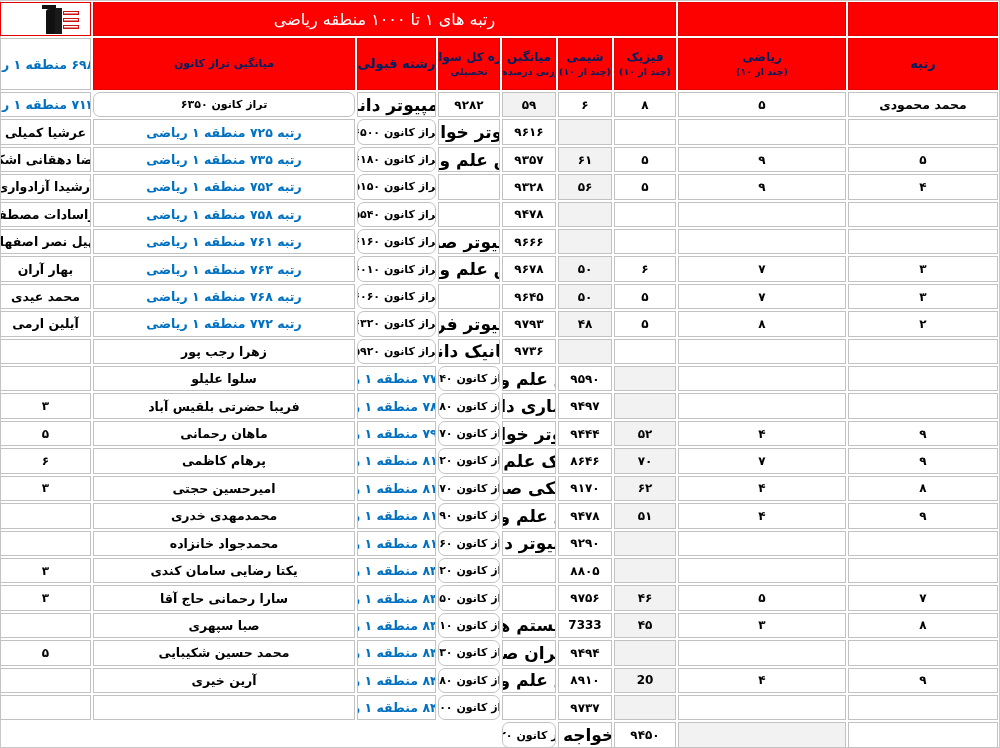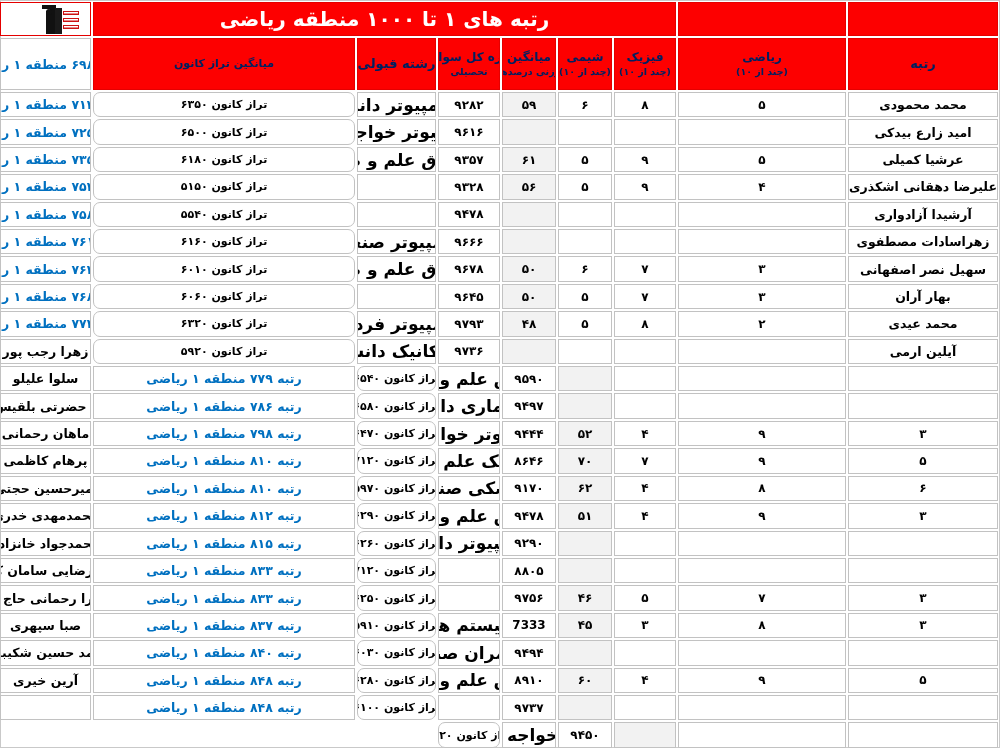--- a/index.html
+++ b/index.html
@@ -31,21 +31,21 @@
     border: 1px solid #c2c2c2;
     overflow: hidden;
     white-space: nowrap;
   }
   .red {
     background: #fd0000;
     border: 1px solid #e40000;
   }
   .title-cell { grid-column: span 6; }
   .title-text {
-    color: #ffffff; font-weight: bold; font-size: 20px;
+    color: #ffffff; font-weight: normal; font-size: 16px;
   }
   .logo-cell {
     background: #ffffff; border: 1px solid #e40000;
     justify-content: flex-start; padding-right: 2px;
   }
   .hdr {
     flex-direction: column; gap: 3px;
     color: #002060; font-weight: bold; font-size: 12px;
     line-height: 1.1;
   }
@@ -120,21 +120,20 @@
   <div class="cell name-cell">محمد محمودی</div>
   <div class="cell num-cell">۵</div>
   <div class="cell num-cell">۸</div>
   <div class="cell num-cell">۶</div>
   <div class="cell num-cell weighted-cell">۵۹</div>
   <div class="cell num-cell">۹۲۸۲</div>
   <div class="cell field-cell">مهندسی کامپیوتر دانشگاه شیراز</div>
   <div class="cell kanoon-cell">تراز کانون ۶۳۵۰</div>
 
   <div class="cell rank-cell">رتبه ۷۱۴ منطقه ۱ ریاضی</div>
-  <div class="cell name-cell">امید زارع بیدکی</div>
   <div class="cell num-cell"></div>
   <div class="cell num-cell"></div>
   <div class="cell num-cell"></div>
   <div class="cell num-cell weighted-cell"></div>
   <div class="cell num-cell">۹۶۱۶</div>
   <div class="cell field-cell">مهندسی کامپیوتر خواجه نصیر تهران</div>
   <div class="cell kanoon-cell">تراز کانون ۶۵۰۰</div>
 
   <div class="cell rank-cell">رتبه ۷۲۵ منطقه ۱ ریاضی</div>
   <div class="cell name-cell">عرشیا کمیلی</div>
@@ -323,21 +322,21 @@
   <div class="cell num-cell weighted-cell"></div>
   <div class="cell num-cell">۹۴۹۴</div>
   <div class="cell field-cell">مهندسی عمران صنعتی شریف</div>
   <div class="cell kanoon-cell">تراز کانون ۶۰۳۰</div>
 
   <div class="cell rank-cell">رتبه ۸۴۰ منطقه ۱ ریاضی</div>
   <div class="cell name-cell">محمد حسین شکیبایی</div>
   <div class="cell num-cell">۵</div>
   <div class="cell num-cell">۹</div>
   <div class="cell num-cell">۴</div>
-  <div class="cell num-cell weighted-cell">۶۰</div>
+  <div class="cell num-cell weighted-cell">20</div>
   <div class="cell num-cell">۸۹۱۰</div>
   <div class="cell field-cell">مهندسی برق علم و صنعت ایران</div>
   <div class="cell kanoon-cell">تراز کانون ۶۲۸۰</div>
 
   <div class="cell rank-cell">رتبه ۸۴۸ منطقه ۱ ریاضی</div>
   <div class="cell name-cell">آرین خیری</div>
   <div class="cell num-cell"></div>
   <div class="cell num-cell"></div>
   <div class="cell num-cell"></div>
   <div class="cell num-cell weighted-cell"></div>

